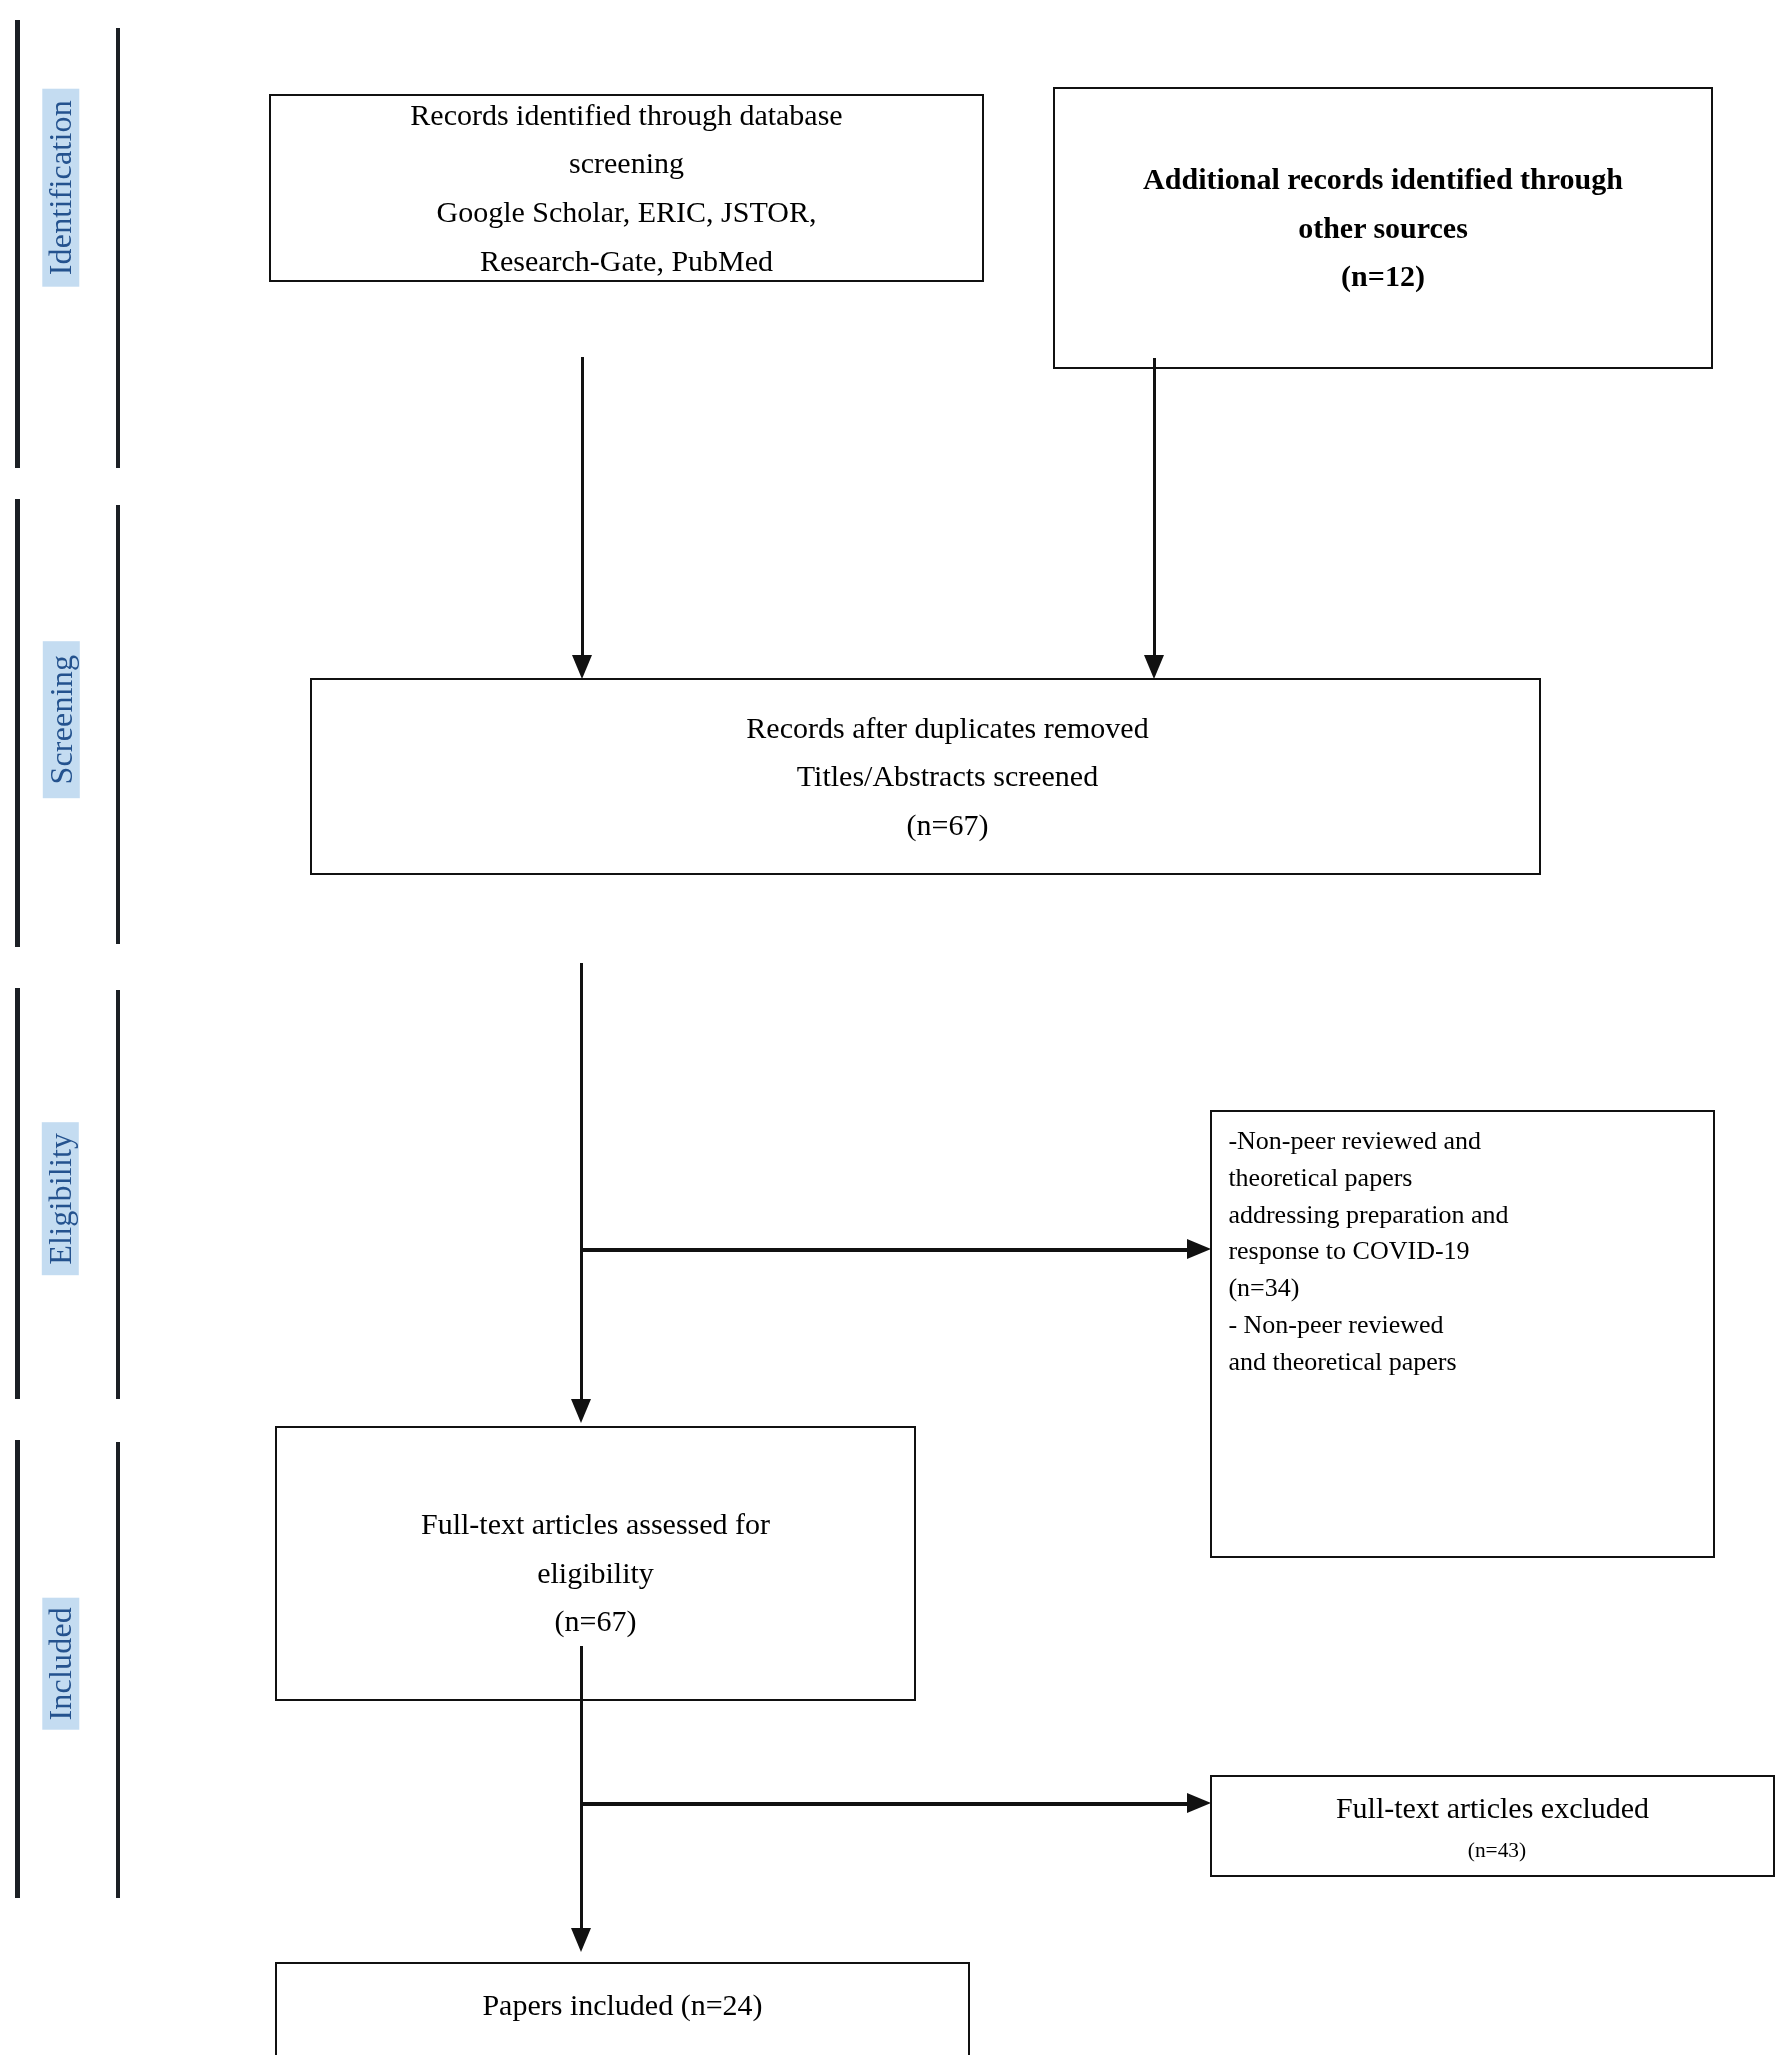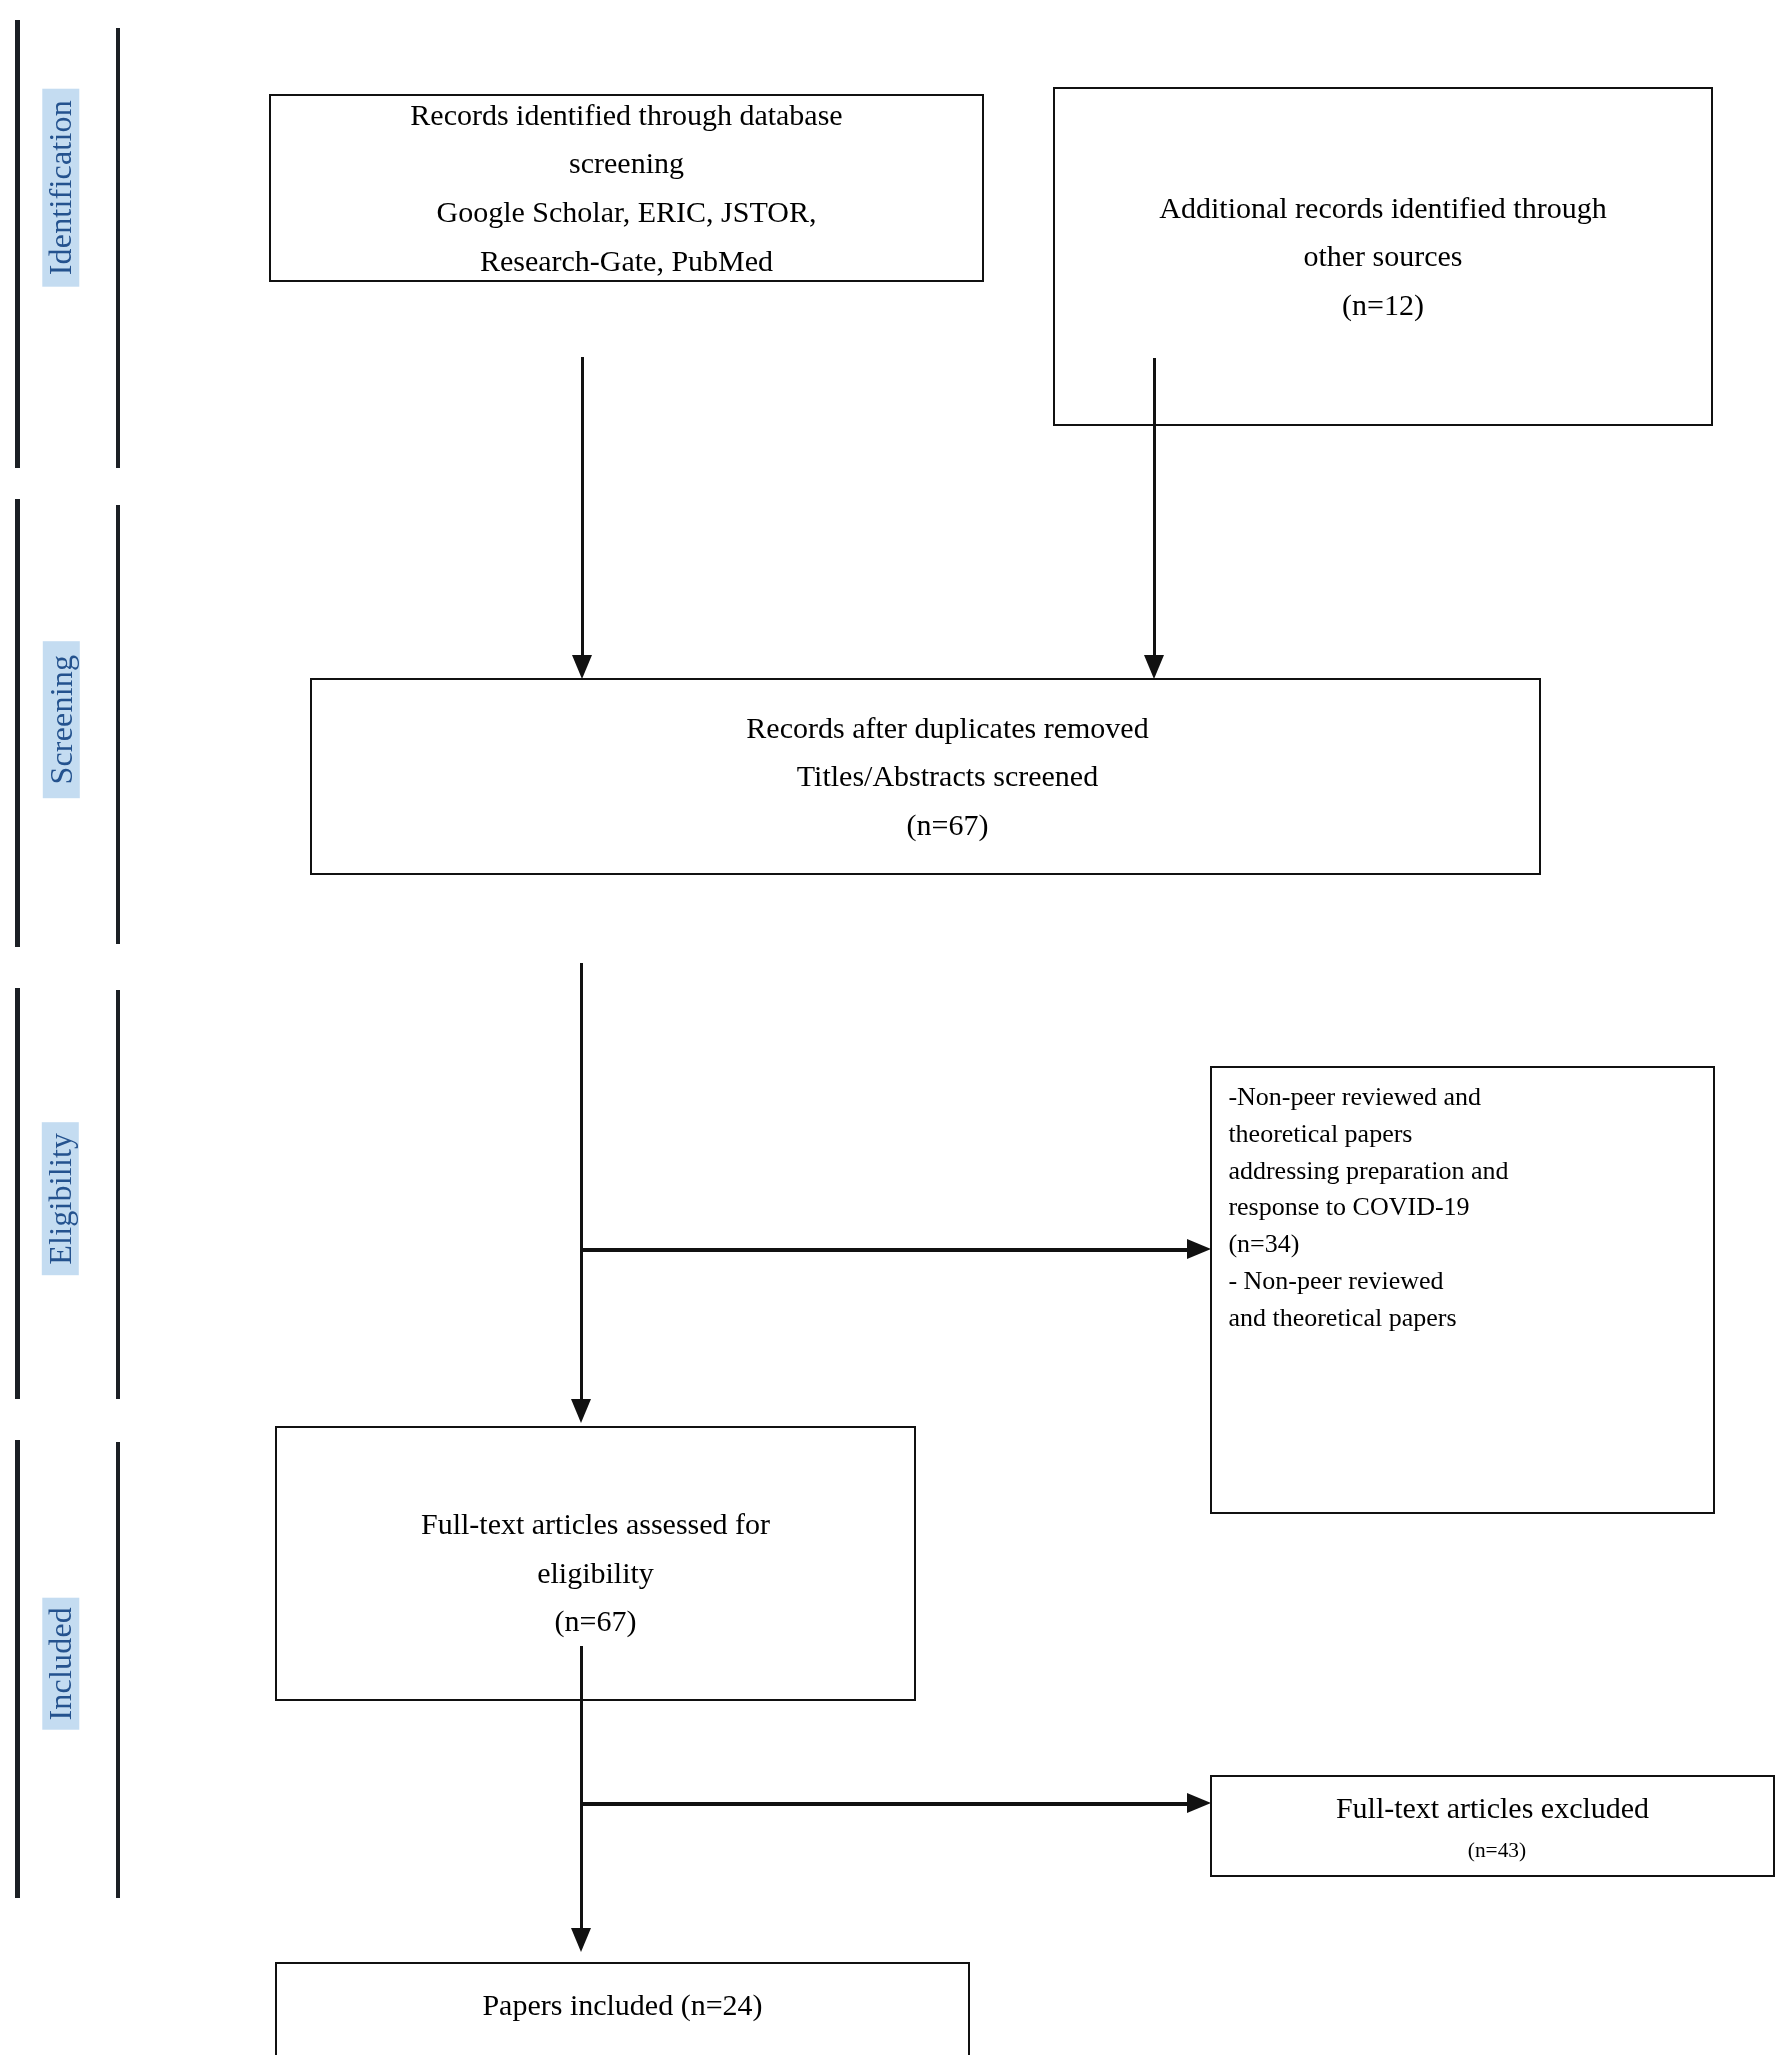--- a/index.html
+++ b/index.html
@@ -106,21 +106,21 @@
   <div class="stage-label" style="left:-15.6px; top:1180px; width:148px; text-align:center;">Eligibility</div>
   <div class="stage-label" style="left:-5px; top:1645px; width:127px; text-align:center;">Included</div>
 
   <div class="box center" style="left:269px; top:94px; width:715px; height:188px;">
     <span class="line">Records identified through database</span>
     <span class="line">screening</span>
     <span class="line">Google Scholar, ERIC, JSTOR,</span>
     <span class="line">Research-Gate, PubMed</span>
   </div>
 
-  <div class="box center" style="left:1053px; top:87px; width:660px; height:339px;">
+  <div class="box center" style="left:1053px; top:87px; width:660px; height:282px;font-weight:bold;">
     <span class="line">Additional records identified through</span>
     <span class="line">other sources</span>
     <span class="line">(n=12)</span>
   </div>
 
   <div class="vline" style="left:581px; top:357px; height:299px;"></div>
   <div class="arrow-down" style="left:572px; top:655px;"></div>
 
   <div class="vline" style="left:1153px; top:358px; height:299px;"></div>
   <div class="arrow-down" style="left:1144px; top:655px;"></div>
@@ -130,21 +130,21 @@
     <span class="line">Titles/Abstracts screened</span>
     <span class="line">(n=67)</span>
   </div>
 
   <div class="vline" style="left:580px; top:963px; height:437px;"></div>
   <div class="arrow-down" style="left:571px; top:1399px;"></div>
 
   <div class="hline" style="left:580px; top:1248px; width:609px;"></div>
   <div class="arrow-right" style="left:1187px; top:1239px;"></div>
 
-  <div class="box leftal topal" style="left:1210px; top:1066px; width:505px; height:448px; font-size:26px; line-height:1.42; padding-top:10.7px;">
+  <div class="box leftal topal" style="left:1210px; top:1110px; width:505px; height:448px; font-size:26px; line-height:1.42; padding-top:10.7px;">
     <span class="line">-Non-peer reviewed and</span>
     <span class="line">theoretical papers</span>
     <span class="line">addressing preparation and</span>
     <span class="line">response to COVID-19</span>
     <span class="line">(n=34)</span>
     <span class="line">- Non-peer reviewed</span>
     <span class="line">and theoretical papers</span>
   </div>
 
   <div class="box center topal" style="left:275px; top:1426px; width:641px; height:275px; padding-top:19px;justify-content:center;">

